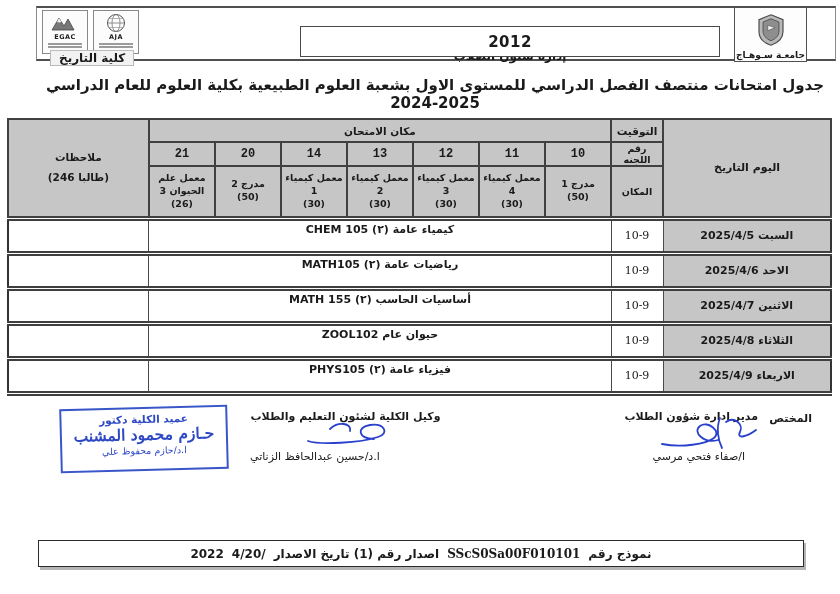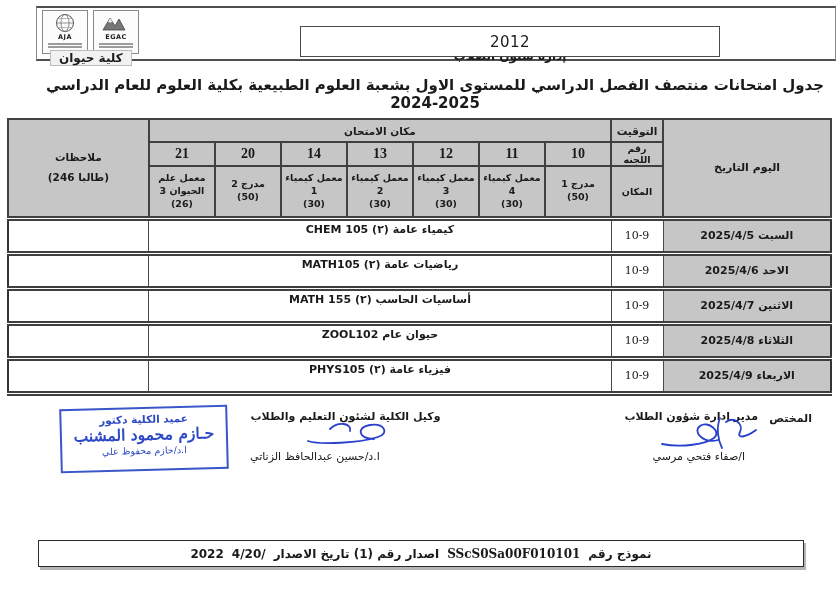--- a/index.html
+++ b/index.html
@@ -26,21 +26,21 @@
     position:absolute; top:9px; left:300px; width:420px; text-align:center;
     font-size:12px; font-weight:bold;margin-top:40px;
   }
   .accred-box {
     position:absolute; top:26px; left:300px; width:420px; height:31px;
     border:1.5px solid #4a4a4a; background:#fff;
     display:flex; align-items:center; justify-content:center; gap:5px;
     direction:rtl; z-index:2;
   }
   .accred-text { font-size:8.5px; color:#333; }
-  .accred-year { font-size:15px; font-weight:normal; letter-spacing:0.5px;text-align:right; }
+  .accred-year { font-size:15px; font-weight:bold; letter-spacing:0.5px;text-align:right; }
   .left-logos { position:absolute; top:10px; left:42px; display:flex; gap:5px; z-index:3; direction:ltr; }
   .mini-logo {
     width:46px; height:44px; border:1px solid #888; background:#fcfcfc;
     display:flex; flex-direction:column; align-items:center; justify-content:flex-start;
     padding-top:2px;
   }
   .mini-logo .glyph { height:20px; display:flex; align-items:center; justify-content:center; }
   .mini-logo .logo-label { font-size:6.5px; font-weight:bold; letter-spacing:0.5px; color:#222; }
   .cap-bar { width:34px; height:2px; background:#9b9b9b; margin-top:1.5px; }
   .faculty-name {
@@ -64,21 +64,21 @@
     border:1px solid #4a4a4a; text-align:center; vertical-align:middle;
     overflow:hidden; padding:0 2px;
   }
   table.exam td.hd { background:#c6c6c6; font-weight:bold; border:2px solid #404040; }
   #head-a { height:23px; } #head-b { height:23px; } #head-c { height:52px; }
   tr.data { height:35px; }
   tr.data td { border-top:5px double #3f3f3f; border-bottom:5px double #3f3f3f; background:#fff; }
   td.corner-day { font-size:11px; }
   td.timing-label, td.place-span { font-size:10.5px; }
   td.committee-label { font-size:9.5px; }
-  td.num { font-size:14px; font-family:Liberation Serif, serif; }
+  td.num { font-size:12px; font-family:Liberation Mono, monospace; }
   td.loc { font-size:9.5px; line-height:1.35; padding-top:2px; }
   td.notes-head { vertical-align:top; padding-top:3px; font-size:10.5px; line-height:1.9; }
   tr.data td.date { background:#c6c6c6; font-weight:bold; font-size:11px; }
   tr.data td.time { font-size:11px; font-family:"DejaVu Serif", serif; }
   tr.data td.subject { vertical-align:top; padding-top:2px; font-weight:bold; font-size:11px; }
 
   
   .sig { position:absolute; font-size:11px; }
   .sig.bold { font-weight:bold; }
   .sig-svg { position:absolute; }
@@ -101,56 +101,66 @@
   .footer-box .code { direction:ltr; font-family:"DejaVu Serif", serif; }
   .ltr { direction:ltr; unicode-bidi:isolate; }
 </style>
 </head>
 <body>
 
 <div id="page">
 
   <div class="header-frame"></div>
 
+  <div class="uni-box">
+    <span>
+      <svg width="34" height="32" viewBox="0 0 40 40">
+        <path d="M20 1 L35 7 V22 C35 31 28 36.5 20 39 C12 36.5 5 31 5 22 V7 Z" fill="#b9b9b9" stroke="#4d4d4d" stroke-width="1.5"></path>
+        <path d="M20 6 L30 10 V21 C30 27 26 31 20 33.5 C14 31 10 27 10 21 V10 Z" fill="#8e8e8e" stroke="#444" stroke-width="1"></path>
+        <path d="M16 14 L25 17 L16 21 Z" fill="#f0f0f0" stroke="#333" stroke-width="0.6"></path>
+      </svg>
+    </span>
+    <span class="uni-name">جامعـة سـوهـاج</span>
+  </div>
 
   <div class="dept-title">إدارة شئون الطلاب</div>
 
   <div class="accred-box">
     <span class="accred-year">2012</span>
   </div>
 
   <div class="left-logos">
+    <div class="mini-logo">
+      <span class="glyph">
+        <svg width="30" height="18" viewBox="0 0 30 18">
+          <path d="M2 16 L9 4 L14 12 L18 5 L24 16 Z" fill="#777" stroke="#444" stroke-width="0.8"></path>
+          <path d="M9 4 L11.5 8 L9 8.5 L7 8 Z" fill="#eee"></path>
+        </svg>
+      </span>
+      <span class="logo-label">EGAC</span>
+      <span class="cap-bar"></span>
+      <span class="cap-bar"></span>
+    </div>
     <div class="mini-logo">
       <span class="glyph">
         <svg width="20" height="20" viewBox="0 0 20 20">
           <circle cx="10" cy="10" r="8.5" fill="none" stroke="#555" stroke-width="1"></circle>
           <ellipse cx="10" cy="10" rx="4" ry="8.5" fill="none" stroke="#777" stroke-width="0.8"></ellipse>
           <line x1="1.5" y1="10" x2="18.5" y2="10" stroke="#777" stroke-width="0.8"></line>
           <line x1="3" y1="5.5" x2="17" y2="5.5" stroke="#999" stroke-width="0.7"></line>
           <line x1="3" y1="14.5" x2="17" y2="14.5" stroke="#999" stroke-width="0.7"></line>
         </svg>
       </span>
       <span class="logo-label">AJA</span>
       <span class="cap-bar"></span>
       <span class="cap-bar"></span>
     </div>
-    <div class="mini-logo">
-      <span class="glyph">
-        <svg width="30" height="18" viewBox="0 0 30 18">
-          <path d="M2 16 L9 4 L14 12 L18 5 L24 16 Z" fill="#777" stroke="#444" stroke-width="0.8"></path>
-          <path d="M9 4 L11.5 8 L9 8.5 L7 8 Z" fill="#eee"></path>
-        </svg>
-      </span>
-      <span class="logo-label">EGAC</span>
-      <span class="cap-bar"></span>
-      <span class="cap-bar"></span>
-    </div>
-  </div>
-
-  <div class="faculty-name">كلية حيوان</div>
+  </div>
+
+  <div class="faculty-name">كلية التاريخ</div>
 
   <div class="doc-title">جدول امتحانات منتصف الفصل الدراسي للمستوى الاول بشعبة العلوم الطبيعية بكلية العلوم للعام الدراسي 2025-2024</div>
 
   <div class="table-wrap">
     <table class="exam">
       <colgroup>
         <col style="width:168px">
           <col style="width:52px">
         <col style="width:66px">
           <col style="width:66px">

